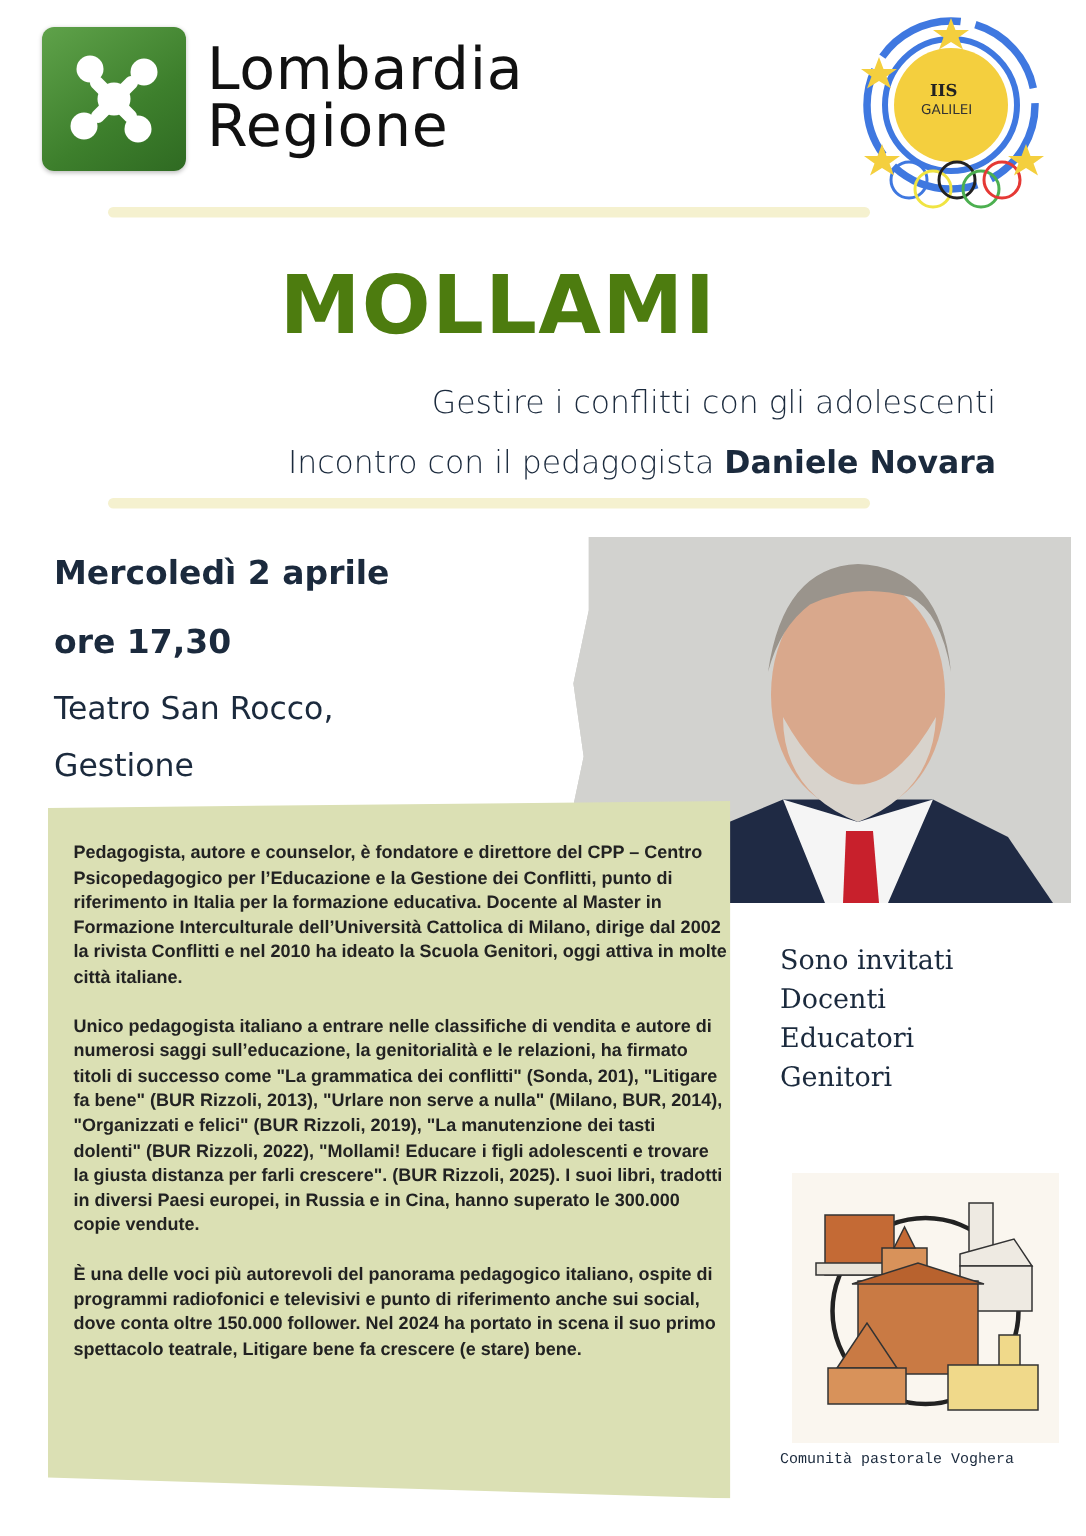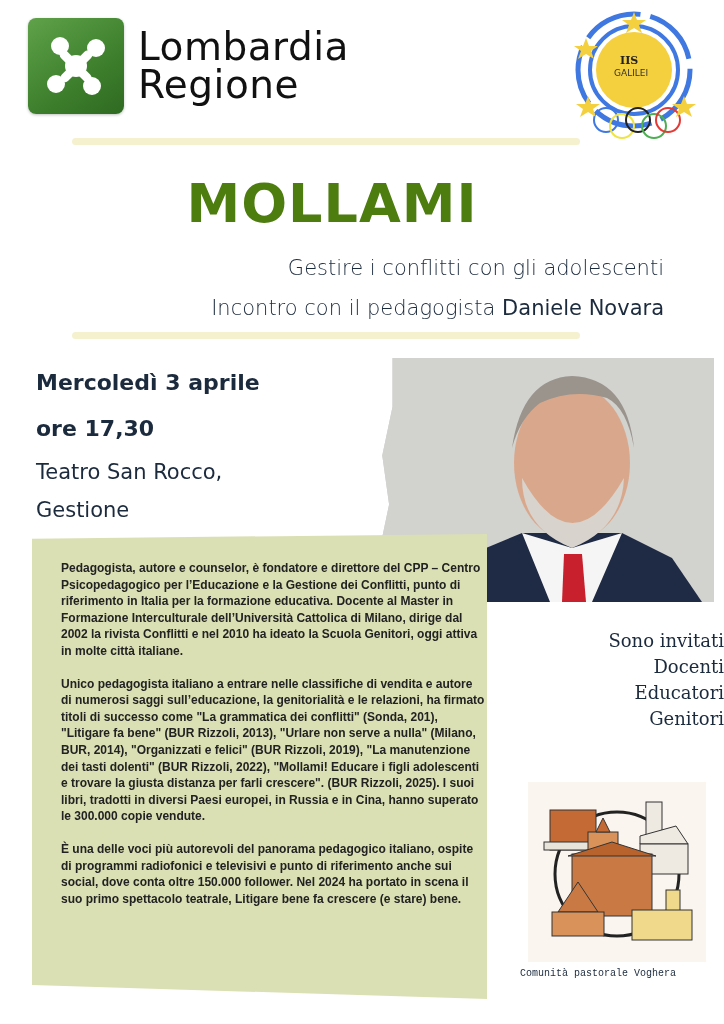--- a/index.html
+++ b/index.html
@@ -6,29 +6,29 @@
     body { width:724px; height:1024px; background:#ffffff; position:relative; overflow:hidden; font-family:"Liberation Sans", sans-serif; color:#1b2a3d; }
     .abs { position:absolute; }
     
     .rl-logo { left:28px; top:18px; width:96px; height:96px; border-radius:8px; background:linear-gradient(145deg,#5fa24a 0%,#3d7f2c 60%,#2f6a22 100%); box-shadow:0 1px 3px rgba(0,0,0,.25); }
     .rl-logo svg { width:96px; height:96px; display:block; }
     .rl-text { left:138px; top:28px; font-size:39px; line-height:38px; color:#111; font-family:"DejaVu Sans", sans-serif; letter-spacing:0.5px; }
     .school-logo { left:568px; top:8px; width:132px; height:132px; }
     .rule { left:72px; width:508px; height:7px; border-radius:4px; background:#f5f1cf; }
     .title { left:0; width:664px; top:172px; text-align:center; font-size:54px; font-weight:bold; color:#4d7c0f; letter-spacing:1px; font-family:"DejaVu Sans", sans-serif; }
     .subtitle { left:0; width:664px; text-align:right; font-size:21px; color:#1b2a3d; font-family:"DejaVu Sans", sans-serif; font-weight:300; }
-    .subtitle b { font-weight:normal; }
+    .subtitle b { font-weight:bold; }
     .date { left:36px; font-size:22px; font-weight:bold; color:#1b2a3d; font-family:"DejaVu Sans", sans-serif; }
     .place { left:36px; font-size:21px; color:#1b2a3d; font-family:"DejaVu Sans", sans-serif;text-align:right; }
     
     .photo { left:372px; top:358px; width:342px; height:244px; overflow:hidden; background:#cfcfcc; clip-path:polygon(6% 0,100% 0,100% 100%,0 100%,2% 80%,5% 60%,3% 40%,6% 20%); }
     .bio { left:32px; top:534px; width:455px; height:465px; background:#dbe0b4; clip-path:polygon(0 1%,100% 0,100% 100%,0 97%); }
     .bio-text { left:45px; top:560px; width:440px; font-size:12px; line-height:16.6px; font-weight:bold; color:#222; font-family:"Liberation Sans", sans-serif; }
-    .bio-text p { margin:0 0 16px 16px; }
-    .invited { left:520px; top:628px; width:204px; text-align:right; font-family:"DejaVu Serif", serif; font-size:18px; line-height:26px; color:#1b2a3d; }
+    .bio-text p { margin:0 0 16px 4px; }
+    .invited { left:520px; top:628px; width:204px; text-align:left; font-family:"DejaVu Serif", serif; font-size:18px; line-height:26px; color:#1b2a3d; }
     .parish { left:528px; top:782px; width:178px; height:180px; background:#faf6ef; }
     .parish-cap { left:520px; top:968px; width:204px; font-family:Liberation Mono, monospace; font-size:10px; color:#1b2a3d; }
   </style>
 </head>
 <body>
 
 <div class="abs rl-logo">
   <svg viewBox="0 0 96 96">
     <g fill="#ffffff">
       <circle cx="48" cy="48" r="11"></circle>
@@ -68,21 +68,21 @@
 <div class="abs rule" style="top:138px"></div>
 
 <div class="abs title">MOLLAMI</div>
 <div class="abs subtitle" style="top:256px">Gestire i conflitti con gli adolescenti</div>
 <div class="abs subtitle" style="top:296px">
   <span>Incontro con il pedagogista</span>
   <b>Daniele Novara</b>
 </div>
 <div class="abs rule" style="top:332px"></div>
 
-<div class="abs date" style="top:370px">Mercoledì 3 aprile</div>
+<div class="abs date" style="top:370px">Mercoledì 2 aprile</div>
 <div class="abs date" style="top:416px">ore 17,30</div>
 <div class="abs place" style="top:460px">Teatro San Rocco,</div>
 <div class="abs place" style="top:498px">Gestione</div>
 
 <div class="abs photo">
   <svg viewBox="0 0 342 244" width="342" height="244">
     <rect width="342" height="244" fill="#d2d2cf"></rect>
     <path d="M60 244 L90 200 L150 175 L250 175 L300 200 L330 244 Z" fill="#1f2a44"></path>
     <path d="M150 175 L178 244 L220 244 L250 175 L200 190 Z" fill="#f5f5f5"></path>
     <path d="M192 196 L210 196 L214 244 L190 244 Z" fill="#c8202c"></path>

